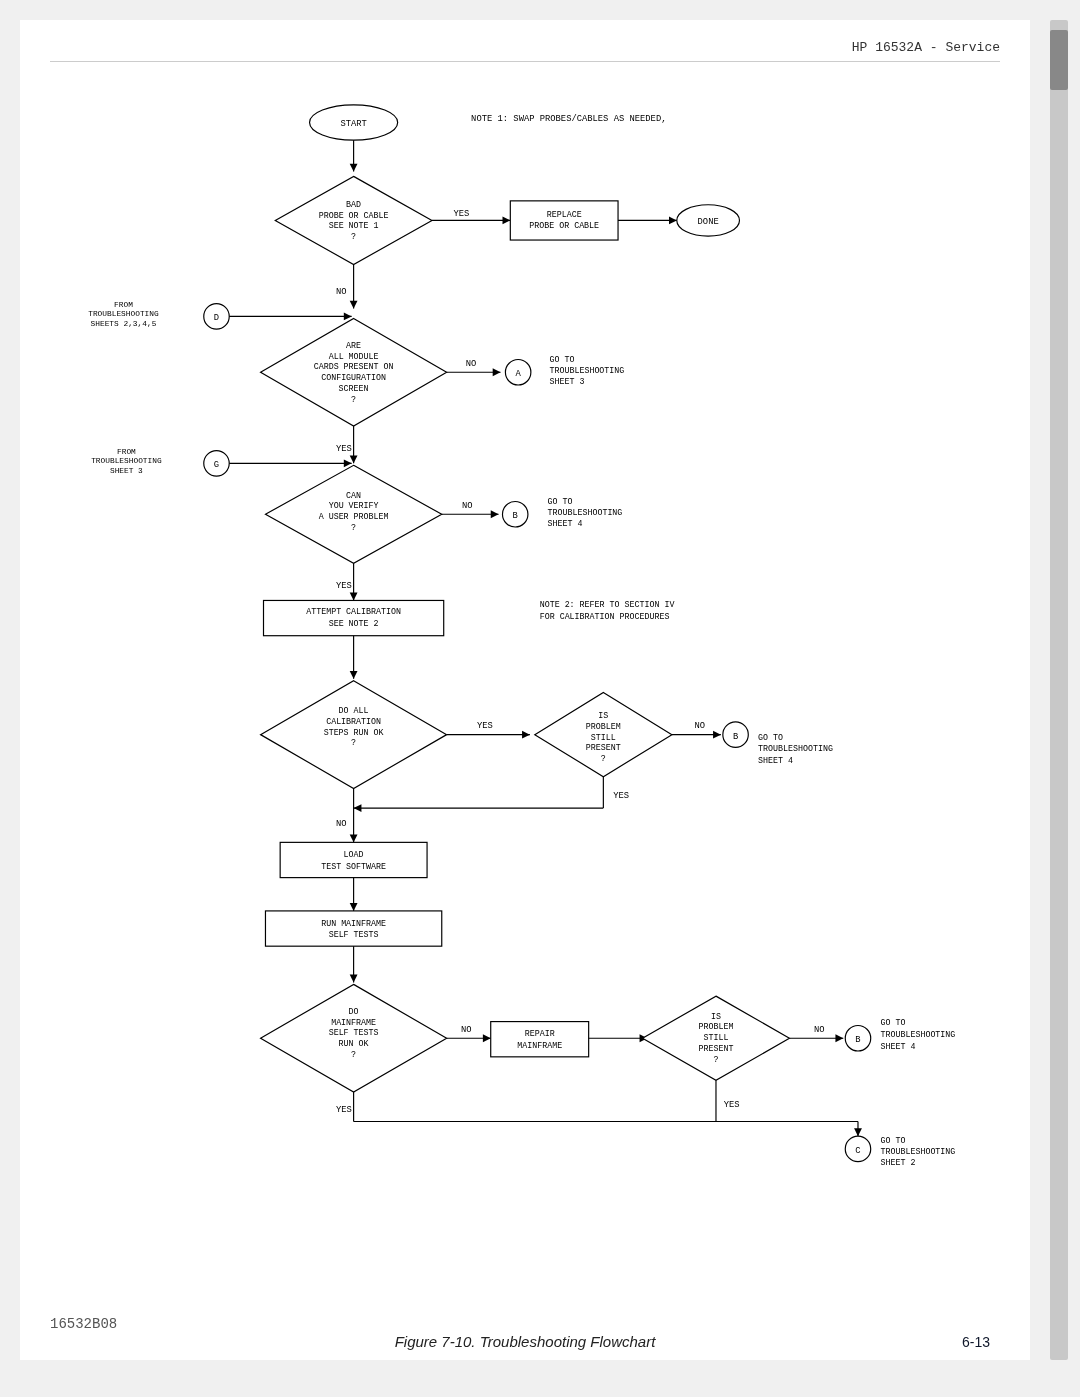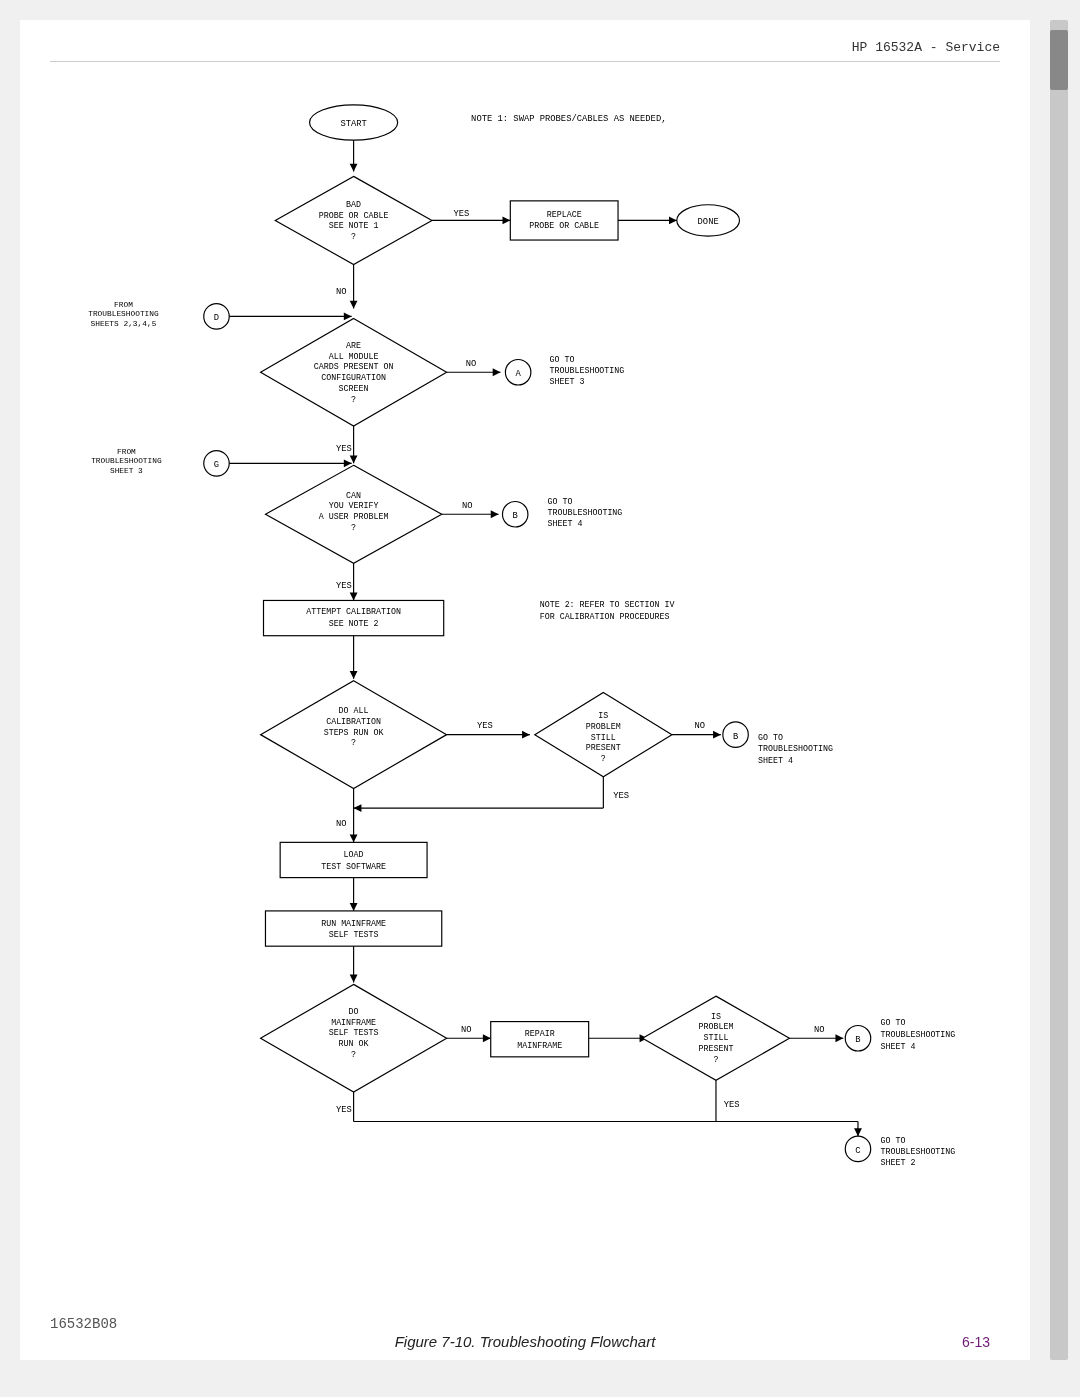--- a/index.html
+++ b/index.html
@@ -81,21 +81,21 @@
       font-style: italic;
       font-family: Arial, sans-serif;
       color: #222;
     }
     .footer-page {
       position: absolute;
       bottom: 10px;
       right: 40px;
       font-size: 14px;
       font-family: Arial, sans-serif;
-      color: #701a75;
+      color: #0f172a;
     }
   </style>
 </head>
 <body>
 
 <div class="page">
   <div class="header">
     <span>HP 16532A - Service</span>
   </div>
 

